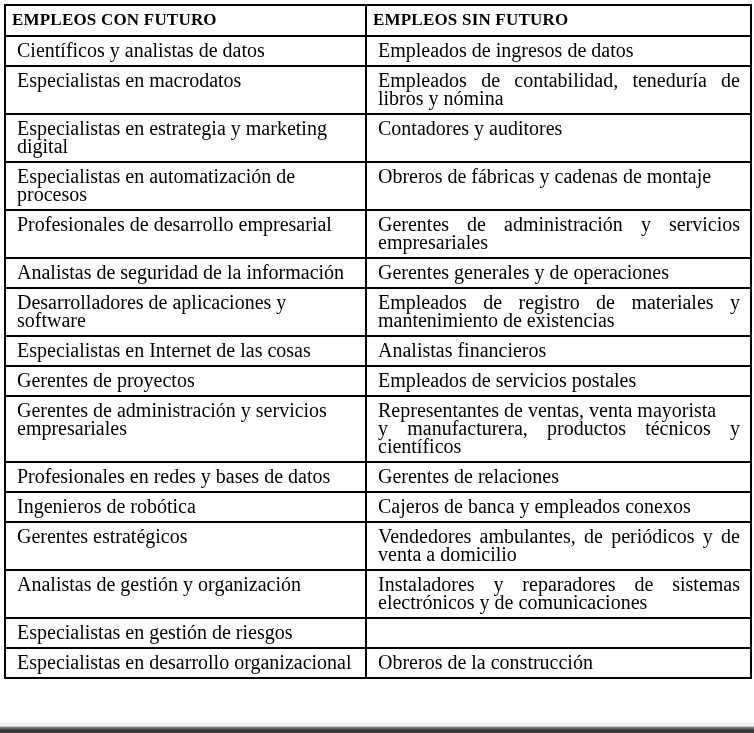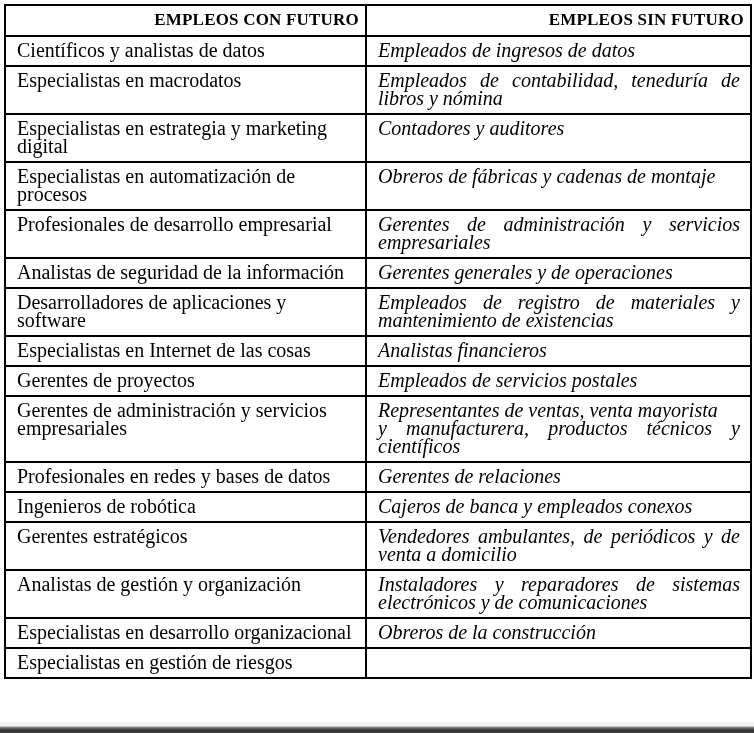--- a/index.html
+++ b/index.html
@@ -33,27 +33,27 @@
     line-height: 18px;
     vertical-align: top;
     padding: 4px 10px 6px 11px;
     white-space: pre-line;
     overflow: hidden;
   }
   table.jobs-table th {
     font-size: 17px;
     line-height: 20px;
     font-weight: bold;
-    text-align: right;
+    text-align: left;
     padding: 4px 6px 5px 6px;
     letter-spacing: 0.2px;
   }
   col.col-left  { width: 361px; }
   col.col-right { width: 385px; }
-  td.cell-right { text-align: justify; font-style: italic; }
+  td.cell-right { text-align: justify; }
   td.cell-left  { text-align: left; }
 
   .below-strip {
     position: absolute;
     left: 0;
     right: 0;
     bottom: 6px;
     height: 5px;
     background: #f3f3f3;
     z-index: 1;
@@ -137,26 +137,26 @@
       </tr>
       <tr>
         <td class="cell-left">Gerentes estratégicos</td>
         <td class="cell-right">Vendedores ambulantes, de periódicos y de venta a domicilio</td>
       </tr>
       <tr>
         <td class="cell-left">Analistas de gestión y organización</td>
         <td class="cell-right">Instaladores y reparadores de sistemas electrónicos y de comunicaciones</td>
       </tr>
       <tr>
+        <td class="cell-left">Especialistas en gestión de riesgos</td>
+        <td class="cell-right"></td>
+      </tr>
+      <tr>
         <td class="cell-left">Especialistas en desarrollo organizacional</td>
         <td class="cell-right">Obreros de la construcción</td>
-      </tr>
-      <tr>
-        <td class="cell-left">Especialistas en gestión de riesgos</td>
-        <td class="cell-right"></td>
       </tr>
     </tbody>
   </table>
 
   <div class="below-strip"></div>
   <div class="bottom-bar"></div>
 
 </div>
 
 </body></html>

